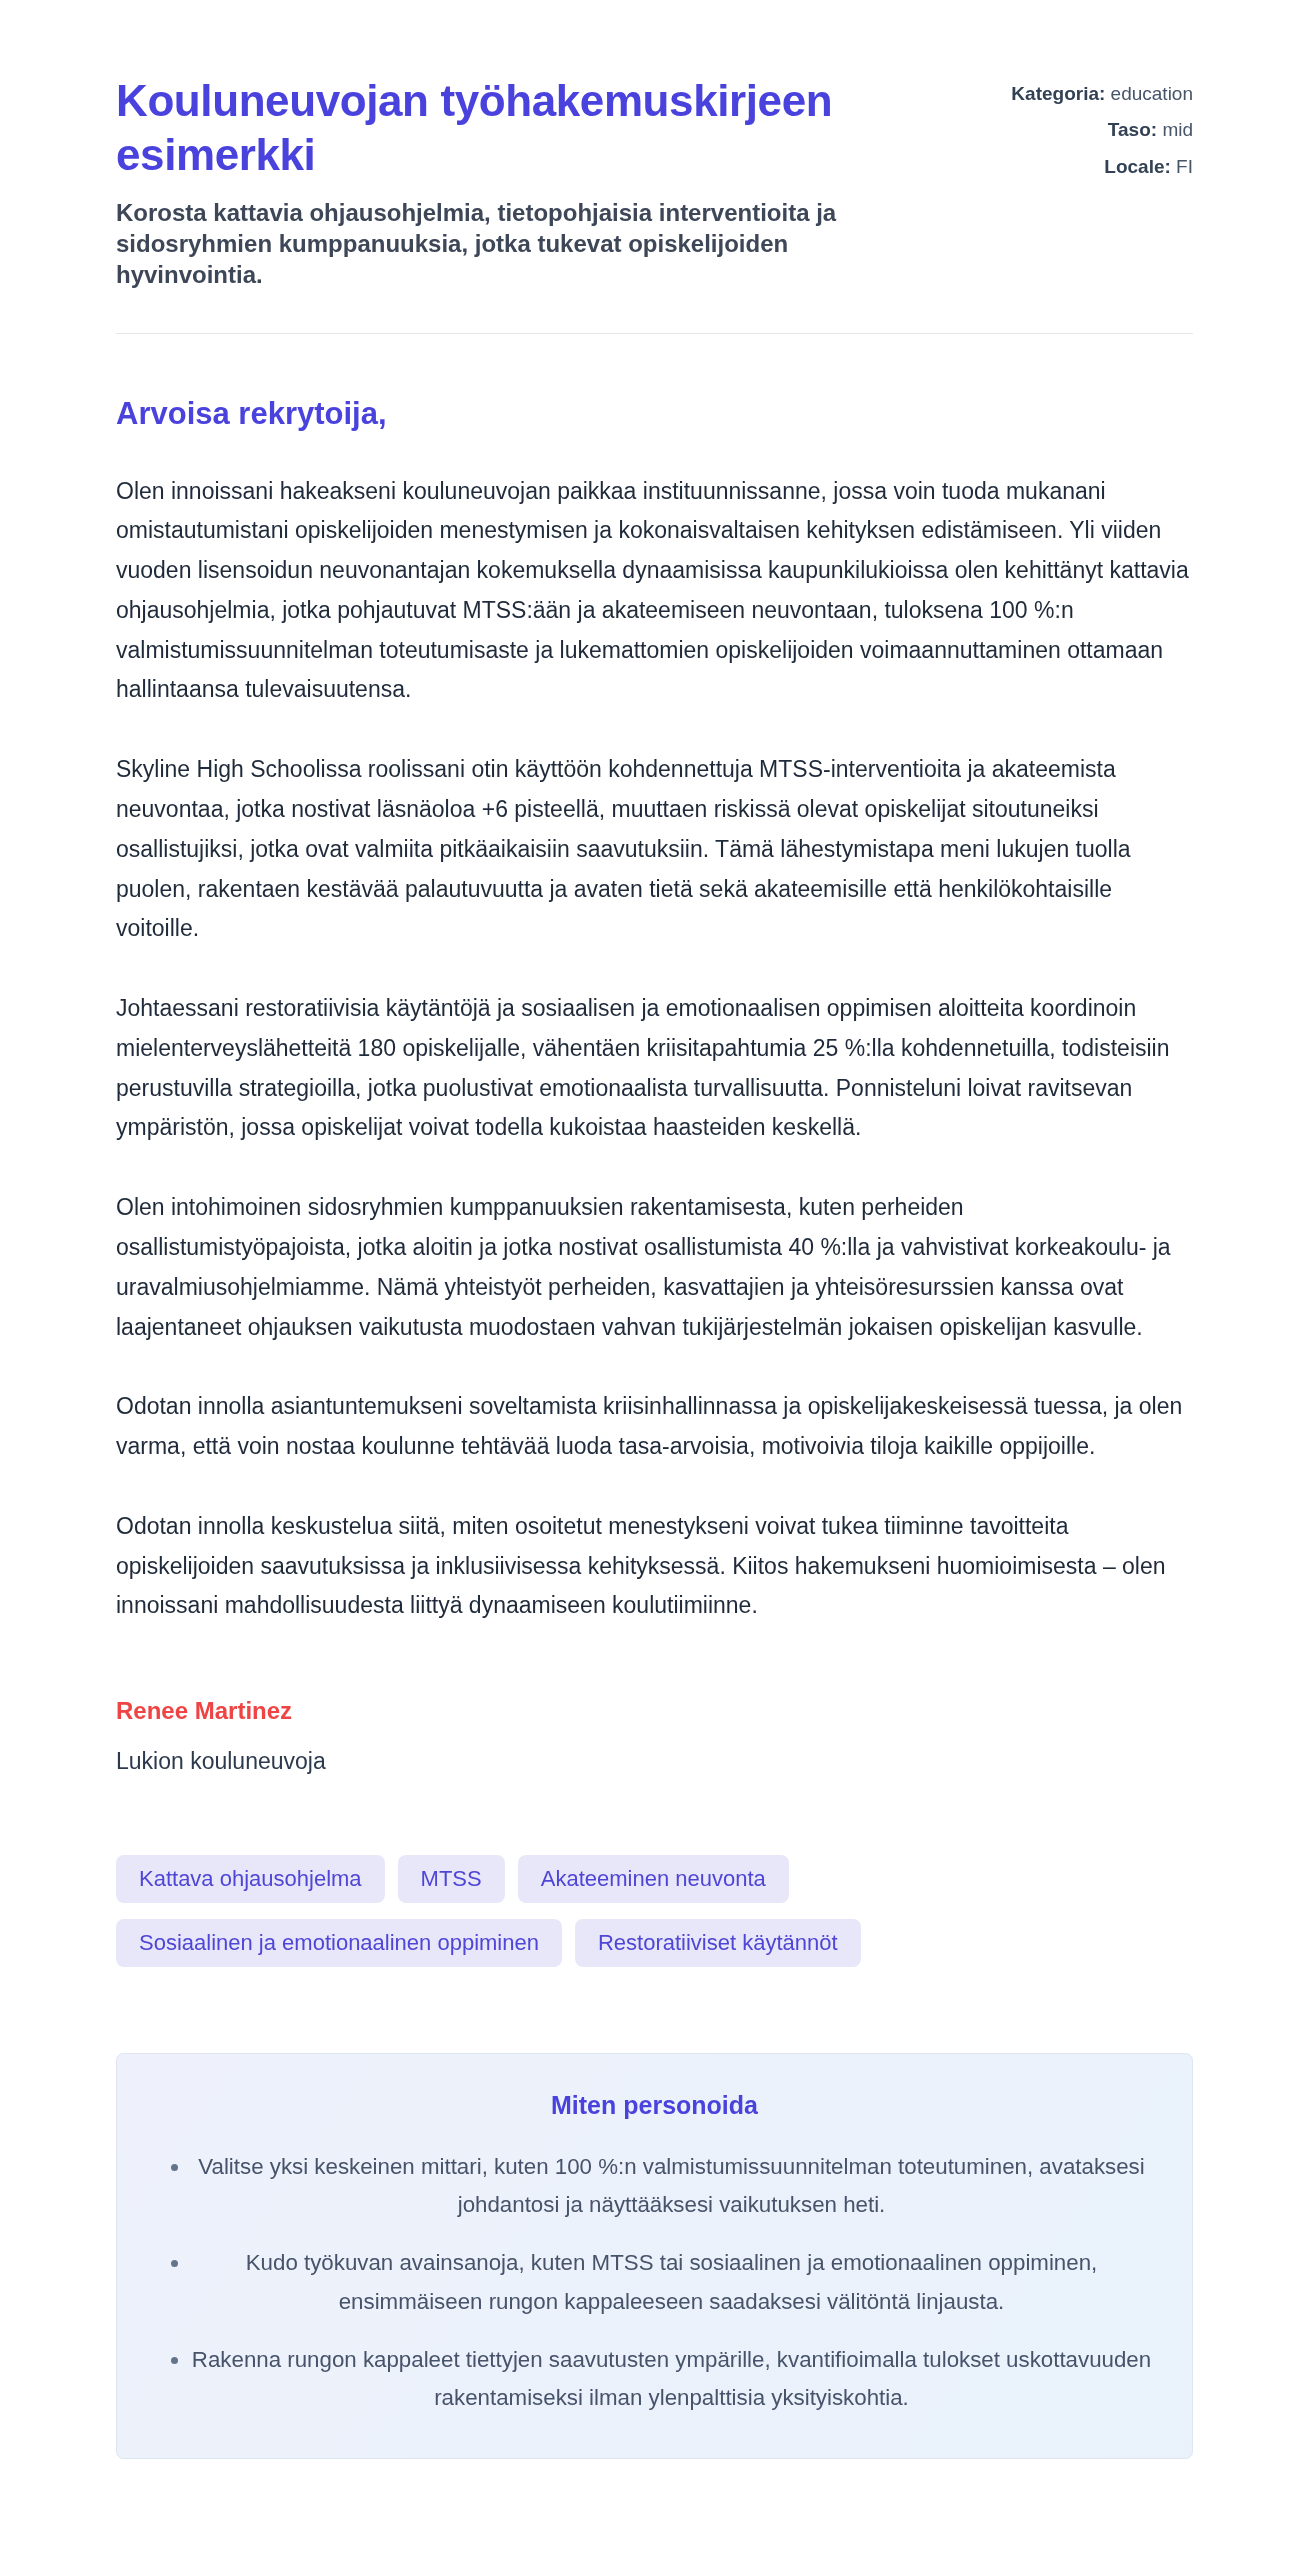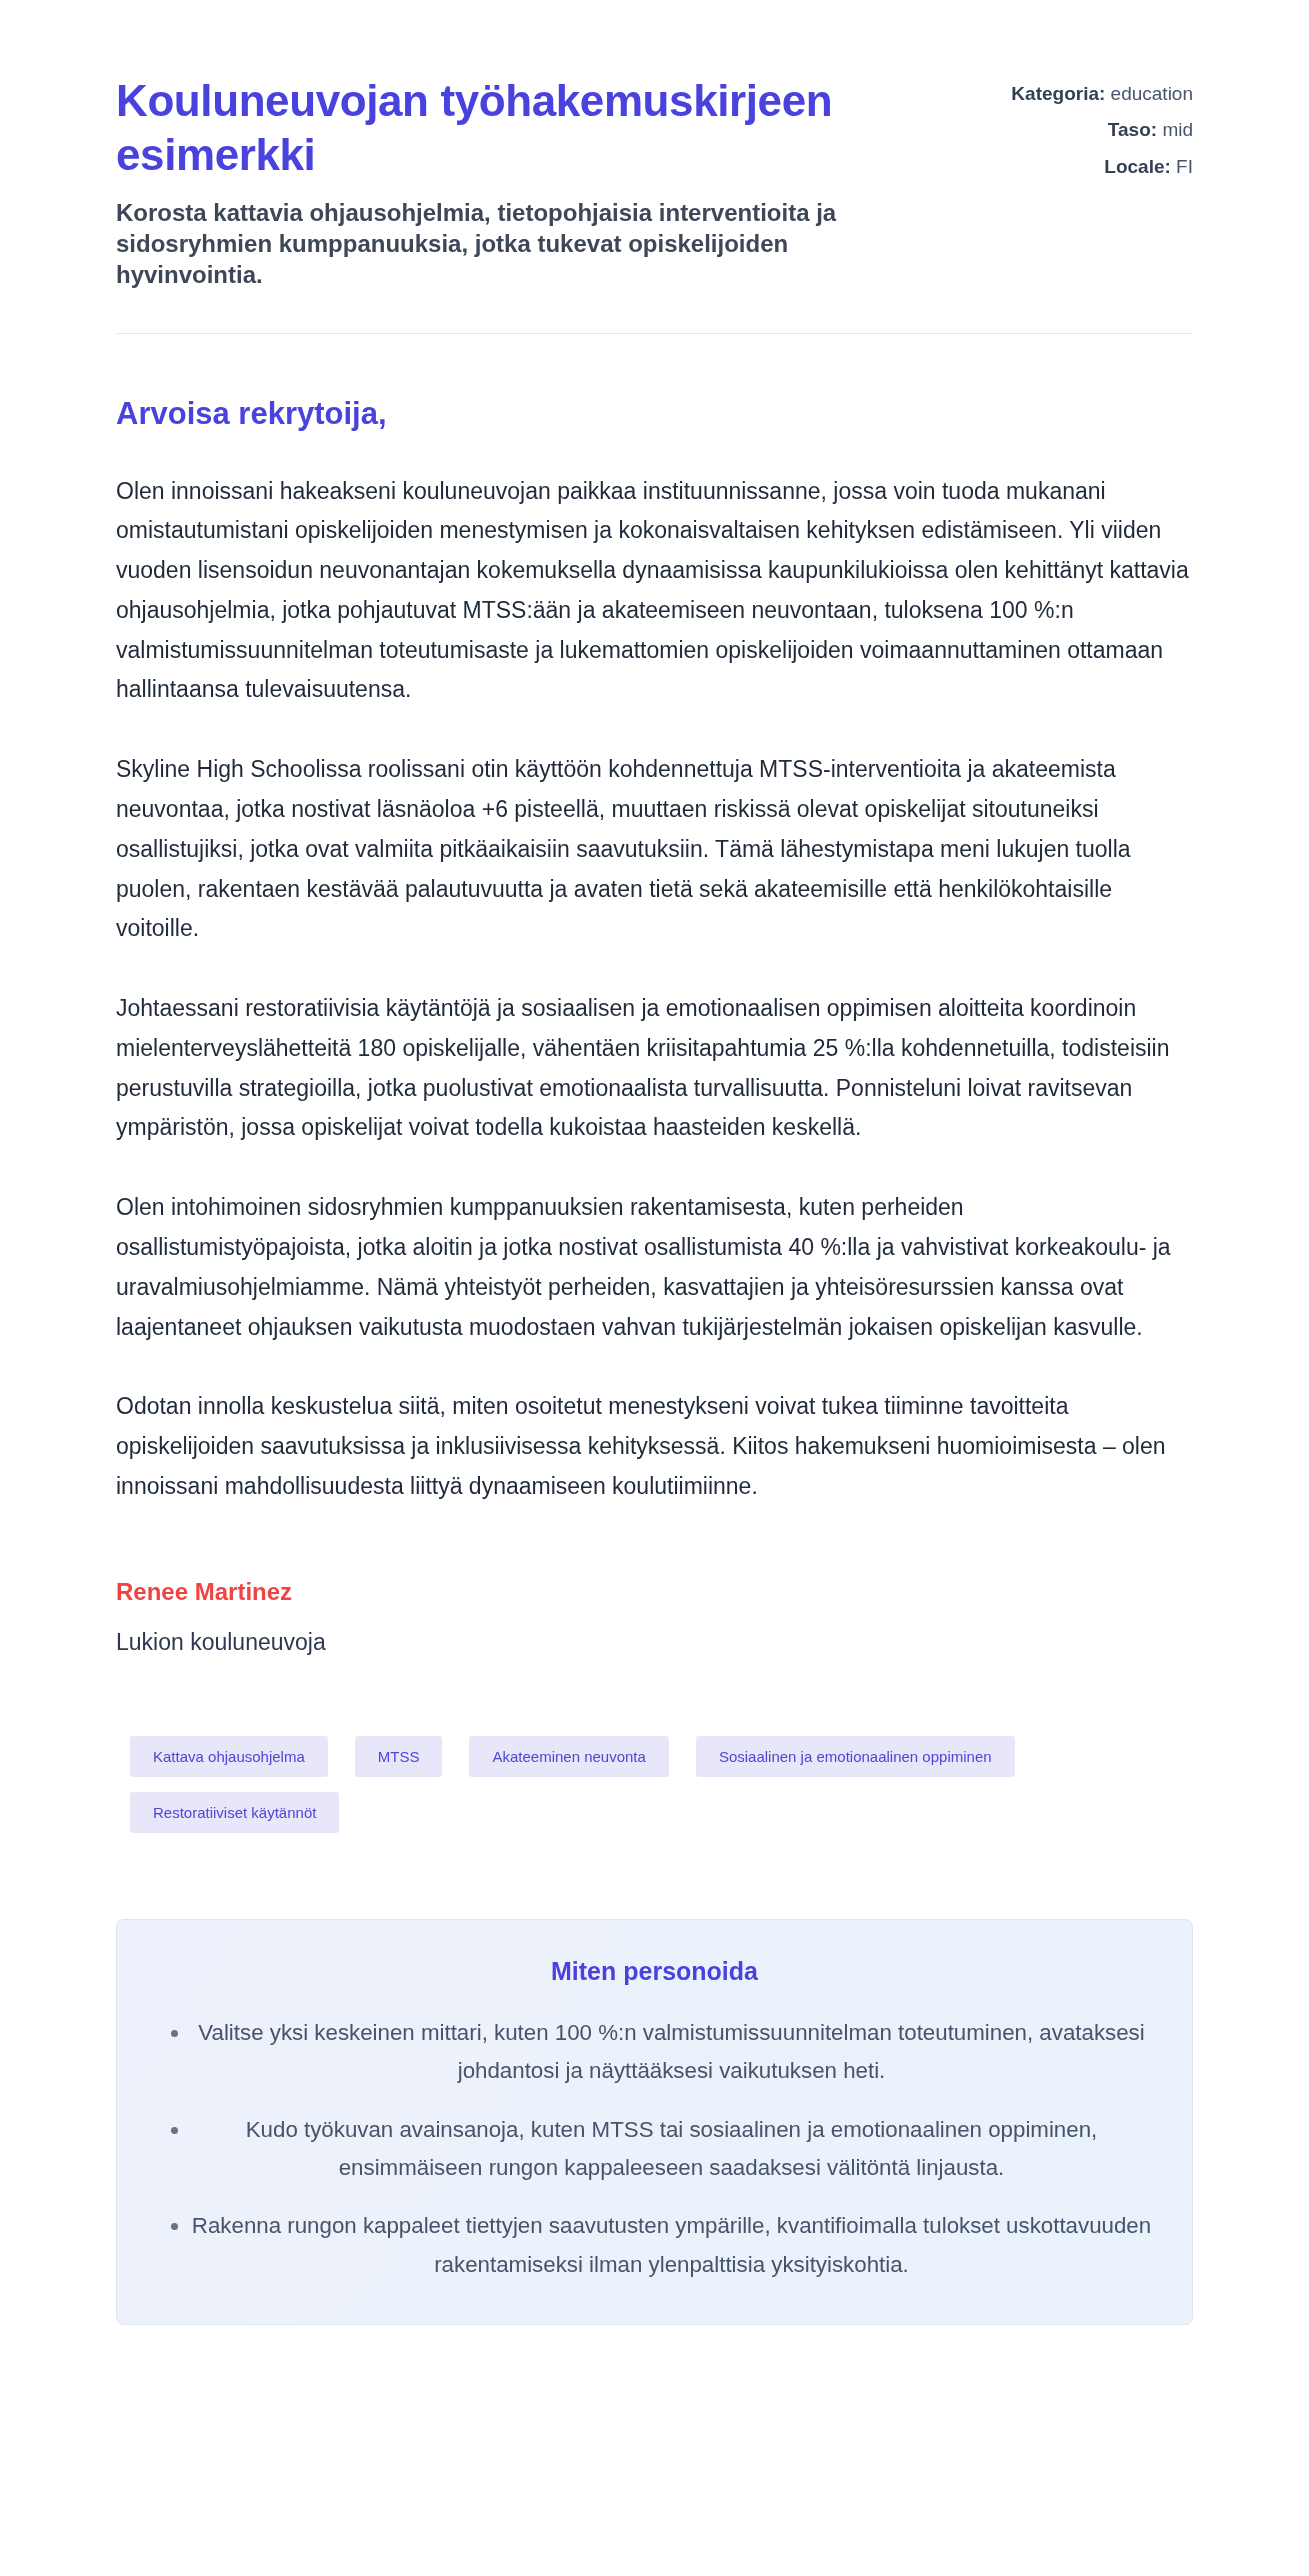--- a/index.html
+++ b/index.html
@@ -89,27 +89,26 @@
     margin-top: 80px;
     display: flex;
     flex-wrap: wrap;
     gap: 15.4px 13px;
     max-width: 1102px;
   }
   .tag {
     display: inline-block;
     background: #e8e6f9;
     color: #4f46d6;
-    font-size: 15px;
+    font-size: 22px;
     line-height: 1;
     padding: 13px 23px;
-    border-radius: 3px;
+    border-radius: 8px;
     white-space: nowrap;
     cursor: pointer;
-    margin-left: 14px;
   }
 
   
   .callout {
     margin-top: 86px;
     background: linear-gradient(125deg, #eef1fb 0%, #e9f2fb 100%);
     border: 1.5px solid #dee4f0;
     border-radius: 7.7px;
     padding: 37px 40px 40px 40px;
     text-align: center;
@@ -161,20 +160,21 @@
   </div>
 
   <hr class="divider">
 
   <div class="letter">
     <div class="salutation">Arvoisa rekrytoija,</div>
     <p class="para">Olen innoissani hakeakseni kouluneuvojan paikkaa instituunnissanne, jossa voin tuoda mukanani omistautumistani opiskelijoiden menestymisen ja kokonaisvaltaisen kehityksen edistämiseen. Yli viiden vuoden lisensoidun neuvonantajan kokemuksella dynaamisissa kaupunkilukioissa olen kehittänyt kattavia ohjausohjelmia, jotka pohjautuvat MTSS:ään ja akateemiseen neuvontaan, tuloksena 100 %:n valmistumissuunnitelman toteutumisaste ja lukemattomien opiskelijoiden voimaannuttaminen ottamaan hallintaansa tulevaisuutensa.</p>
     <p class="para">Skyline High Schoolissa roolissani otin käyttöön kohdennettuja MTSS-interventioita ja akateemista neuvontaa, jotka nostivat läsnäoloa +6 pisteellä, muuttaen riskissä olevat opiskelijat sitoutuneiksi osallistujiksi, jotka ovat valmiita pitkäaikaisiin saavutuksiin. Tämä lähestymistapa meni lukujen tuolla puolen, rakentaen kestävää palautuvuutta ja avaten tietä sekä akateemisille että henkilökohtaisille voitoille.</p>
     <p class="para">Johtaessani restoratiivisia käytäntöjä ja sosiaalisen ja emotionaalisen oppimisen aloitteita koordinoin mielenterveyslähetteitä 180 opiskelijalle, vähentäen kriisitapahtumia 25 %:lla kohdennetuilla, todisteisiin perustuvilla strategioilla, jotka puolustivat emotionaalista turvallisuutta. Ponnisteluni loivat ravitsevan ympäristön, jossa opiskelijat voivat todella kukoistaa haasteiden keskellä.</p>
     <p class="para">Olen intohimoinen sidosryhmien kumppanuuksien rakentamisesta, kuten perheiden osallistumistyöpajoista, jotka aloitin ja jotka nostivat osallistumista 40 %:lla ja vahvistivat korkeakoulu- ja uravalmiusohjelmiamme. Nämä yhteistyöt perheiden, kasvattajien ja yhteisöresurssien kanssa ovat laajentaneet ohjauksen vaikutusta muodostaen vahvan tukijärjestelmän jokaisen opiskelijan kasvulle.</p>
+    <p class="para">Odotan innolla asiantuntemukseni soveltamista kriisinhallinnassa ja opiskelijakeskeisessä tuessa, ja olen varma, että voin nostaa koulunne tehtävää luoda tasa-arvoisia, motivoivia tiloja kaikille oppijoille.</p>
     <p class="para">Odotan innolla keskustelua siitä, miten osoitetut menestykseni voivat tukea tiiminne tavoitteita opiskelijoiden saavutuksissa ja inklusiivisessa kehityksessä. Kiitos hakemukseni huomioimisesta – olen innoissani mahdollisuudesta liittyä dynaamiseen koulutiimiinne.</p>
 
     <div class="signature">
       <div class="sig-name">Renee Martinez</div>
       <div class="sig-title">Lukion kouluneuvoja</div>
     </div>
   </div>
 
   <div class="tags">
     <span class="tag">Kattava ohjausohjelma</span>

